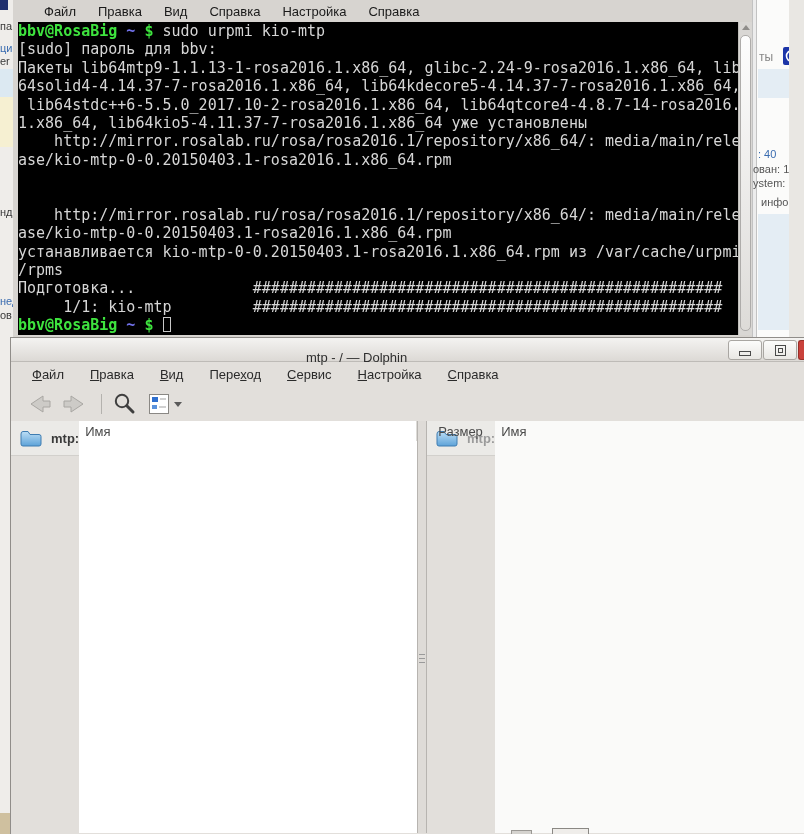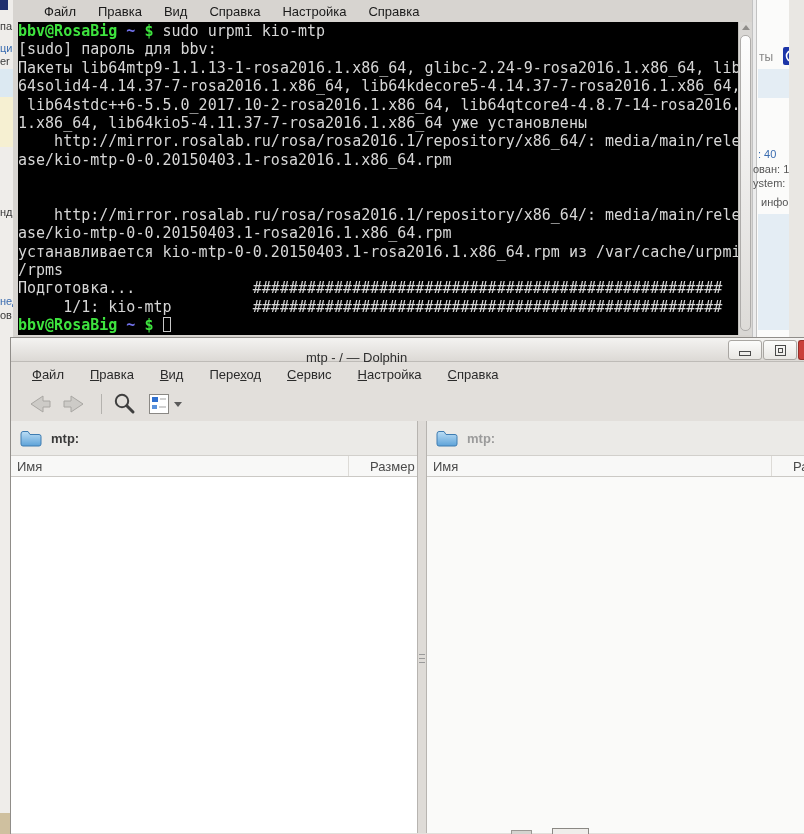--- a/index.html
+++ b/index.html
@@ -62,21 +62,21 @@
 
   #d-menubar { height:25px; display:flex; align-items:center; padding-left:8px; font-size:13px; color:#2b2b2b; }
   .dmenu-item { padding:0 13px; cursor:default; }
 
   #d-toolbar { height:34px; display:flex; align-items:center; padding-left:10px; }
   .tb-btn { display:flex; align-items:center; justify-content:center; padding:1px 3px; }
   .tb-sep { width:1px; height:20px; background:#b4b2ae; margin:0 8px; }
   .dd-arrow { width:0; height:0; border-left:4px solid transparent; border-right:4px solid transparent; border-top:5px solid #5a5a5a; margin-left:5px; }
 
   #d-panes { display:flex; height:calc(100% - 84px); }
-  .pane { display:flex; flex-direction:column; }
+  .pane { display:flex; flex-direction:row; }
   #pane-left { width:406px; }
   #splitter { width:10px; background:#dedbd7; border-left:1px solid #b7b4b0; border-right:1px solid #b7b4b0; position:relative; }
   #splitter .grip { position:absolute; left:1px; top:233px; width:6px; height:10px;
     background:linear-gradient(#9a9a9a 1px, transparent 1px, transparent 4px, #9a9a9a 4px, #9a9a9a 5px, transparent 5px, transparent 8px, #9a9a9a 8px, #9a9a9a 9px, transparent 9px); }
   #pane-right { flex:1; overflow:hidden; }
 
   .urlbar { height:35px; background:#ebeae7; border-bottom:1px solid #d2d0cc; display:flex; align-items:center; padding-left:9px; }
   .urlbar .url-label { margin-left:9px; font-size:13px; font-weight:bold; color:#3a3a3a; }
   .urlbar.inactive .url-label { color:#9b9b9b; }
   .hdr { position:relative; height:21px; background:#f8f8f7; border-bottom:1px solid #cbc9c5; font-size:13px; color:#4a4a4a; line-height:21px; }

